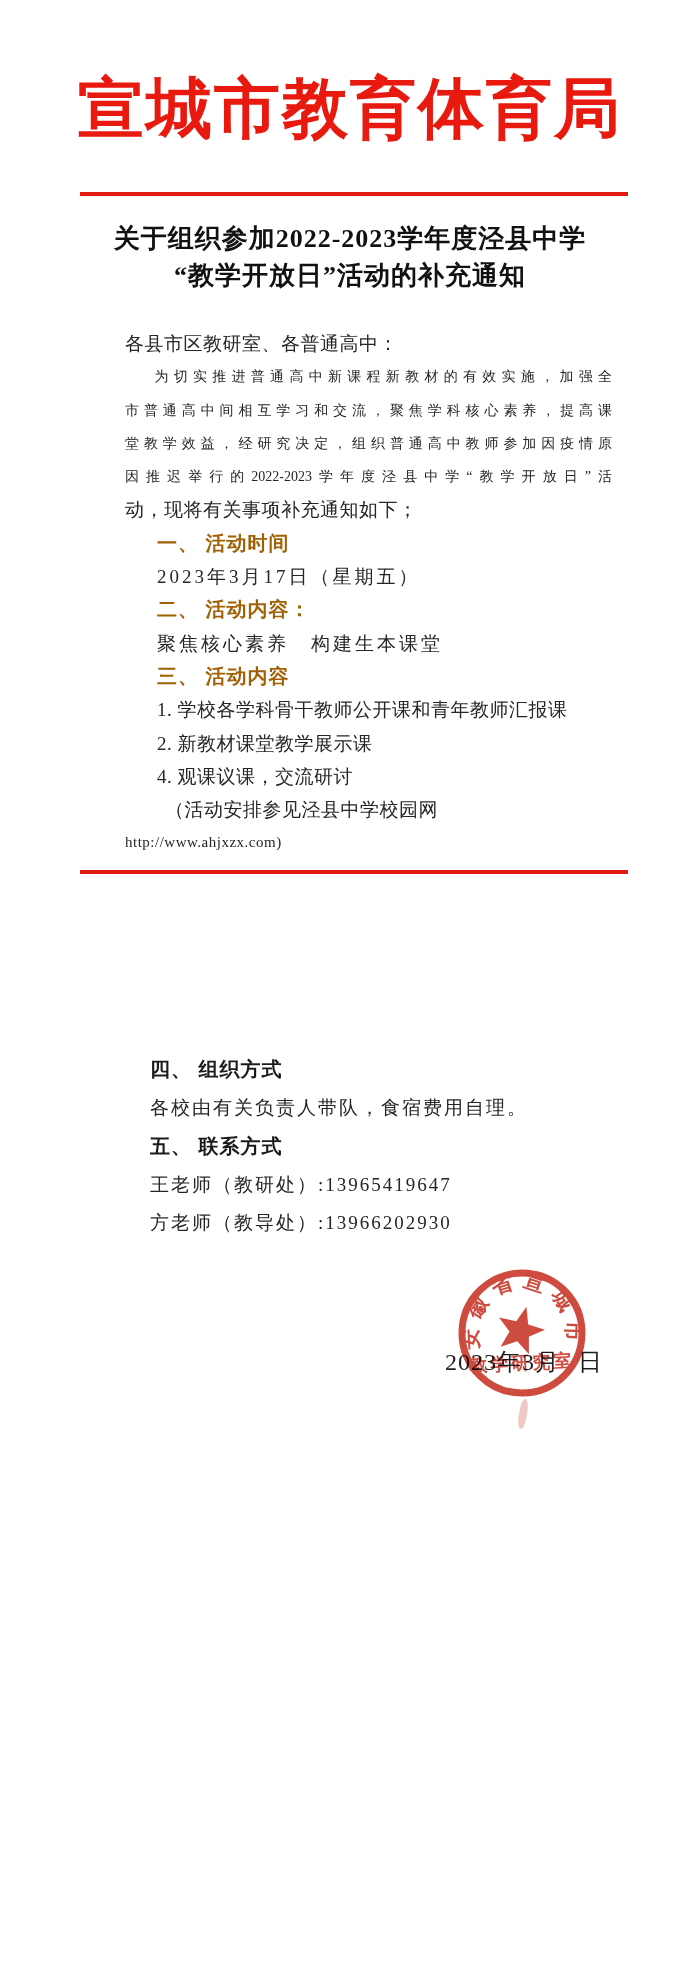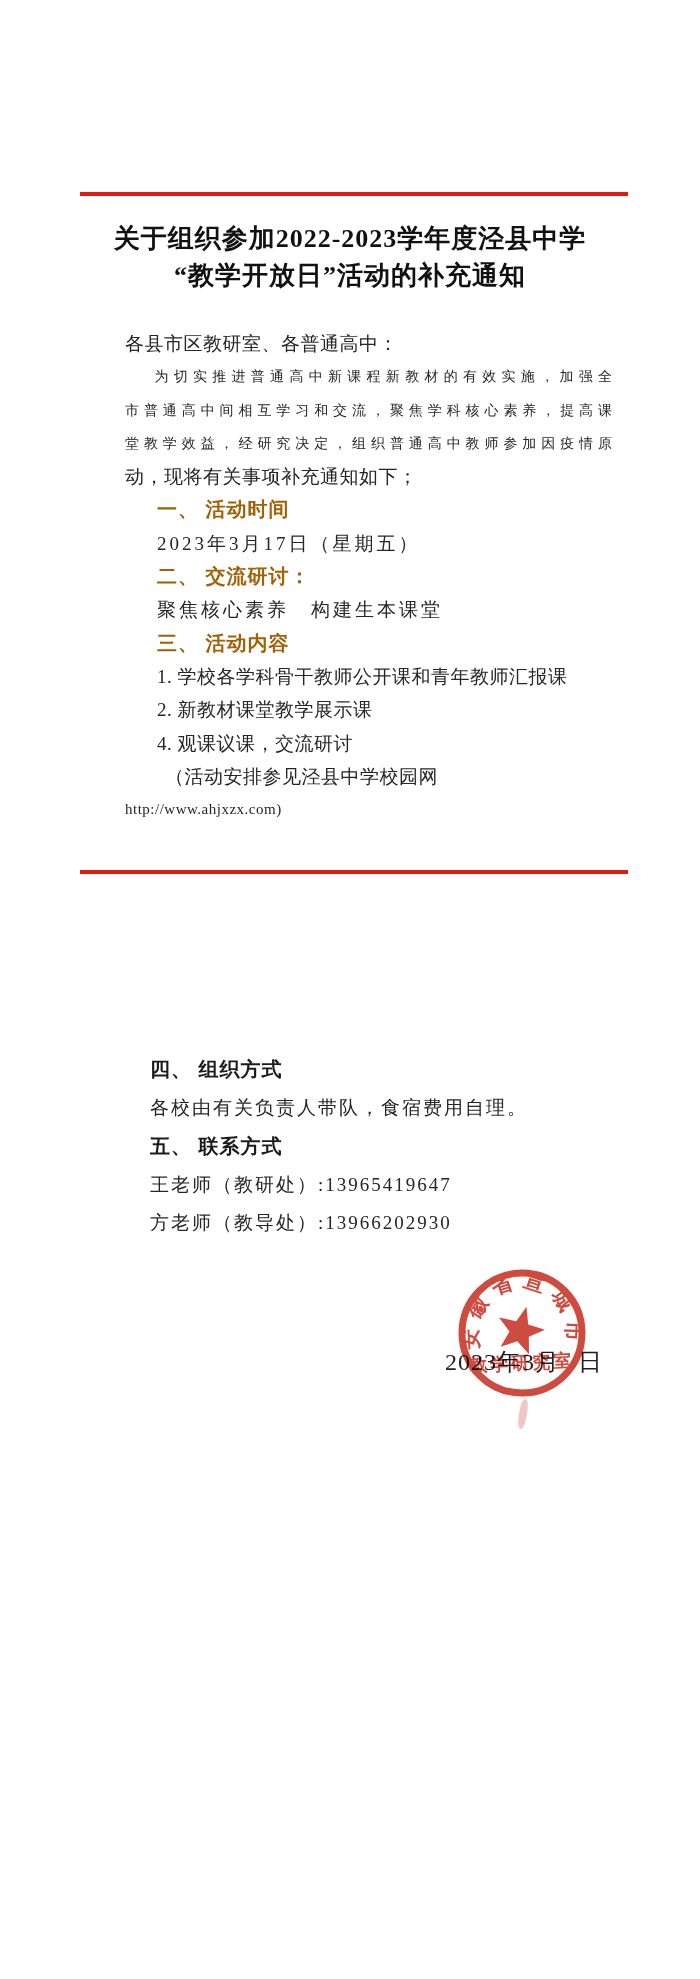--- a/index.html
+++ b/index.html
@@ -72,36 +72,38 @@
   .smudge{
     position:absolute;top:1399px;left:519px;width:8px;height:30px;z-index:2;
     background:rgba(198,55,40,.28);border-radius:45%;transform:rotate(9deg);
   }
 </style>
 </head>
 <body>
 
 <div class="page">
 
+  <div class="agency">宣城市教育体育局</div>
   <div class="rule header"></div>
 
   <div class="doc-title">
     <div>关于组织参加2022-2023学年度泾县中学</div>
     <div>“教学开放日”活动的补充通知</div>
   </div>
 
   <div class="doc-body">
     <div class="ln">各县市区教研室、各普通高中：</div>
     <div class="ln fit first">为切实推进普通高中新课程新教材的有效实施，加强全</div>
     <div class="ln fit">市普通高中间相互学习和交流，聚焦学科核心素养，提高课</div>
     <div class="ln fit">堂教学效益，经研究决定，组织普通高中教师参加因疫情原</div>
+    <div class="ln fit">因推迟举行的2022-2023学年度泾县中学“教学开放日”活</div>
     <div class="ln">动，现将有关事项补充通知如下；</div>
     <div class="ln ind hd">一、 活动时间</div>
     <div class="ln ind sp">2023年3月17日（星期五）</div>
-    <div class="ln ind hd">二、 交流研讨：</div>
+    <div class="ln ind hd">二、 活动内容：</div>
     <div class="ln ind sp">聚焦核心素养　构建生本课堂</div>
     <div class="ln ind hd">三、 活动内容</div>
     <div class="ln ind">1. 学校各学科骨干教师公开课和青年教师汇报课</div>
     <div class="ln ind">2. 新教材课堂教学展示课</div>
     <div class="ln ind">4. 观课议课，交流研讨</div>
     <div class="ln ind2">（活动安排参见泾县中学校园网</div>
     <div class="ln url">http://www.ahjxzx.com)</div>
   </div>
 
   <div class="rule divider"></div>

